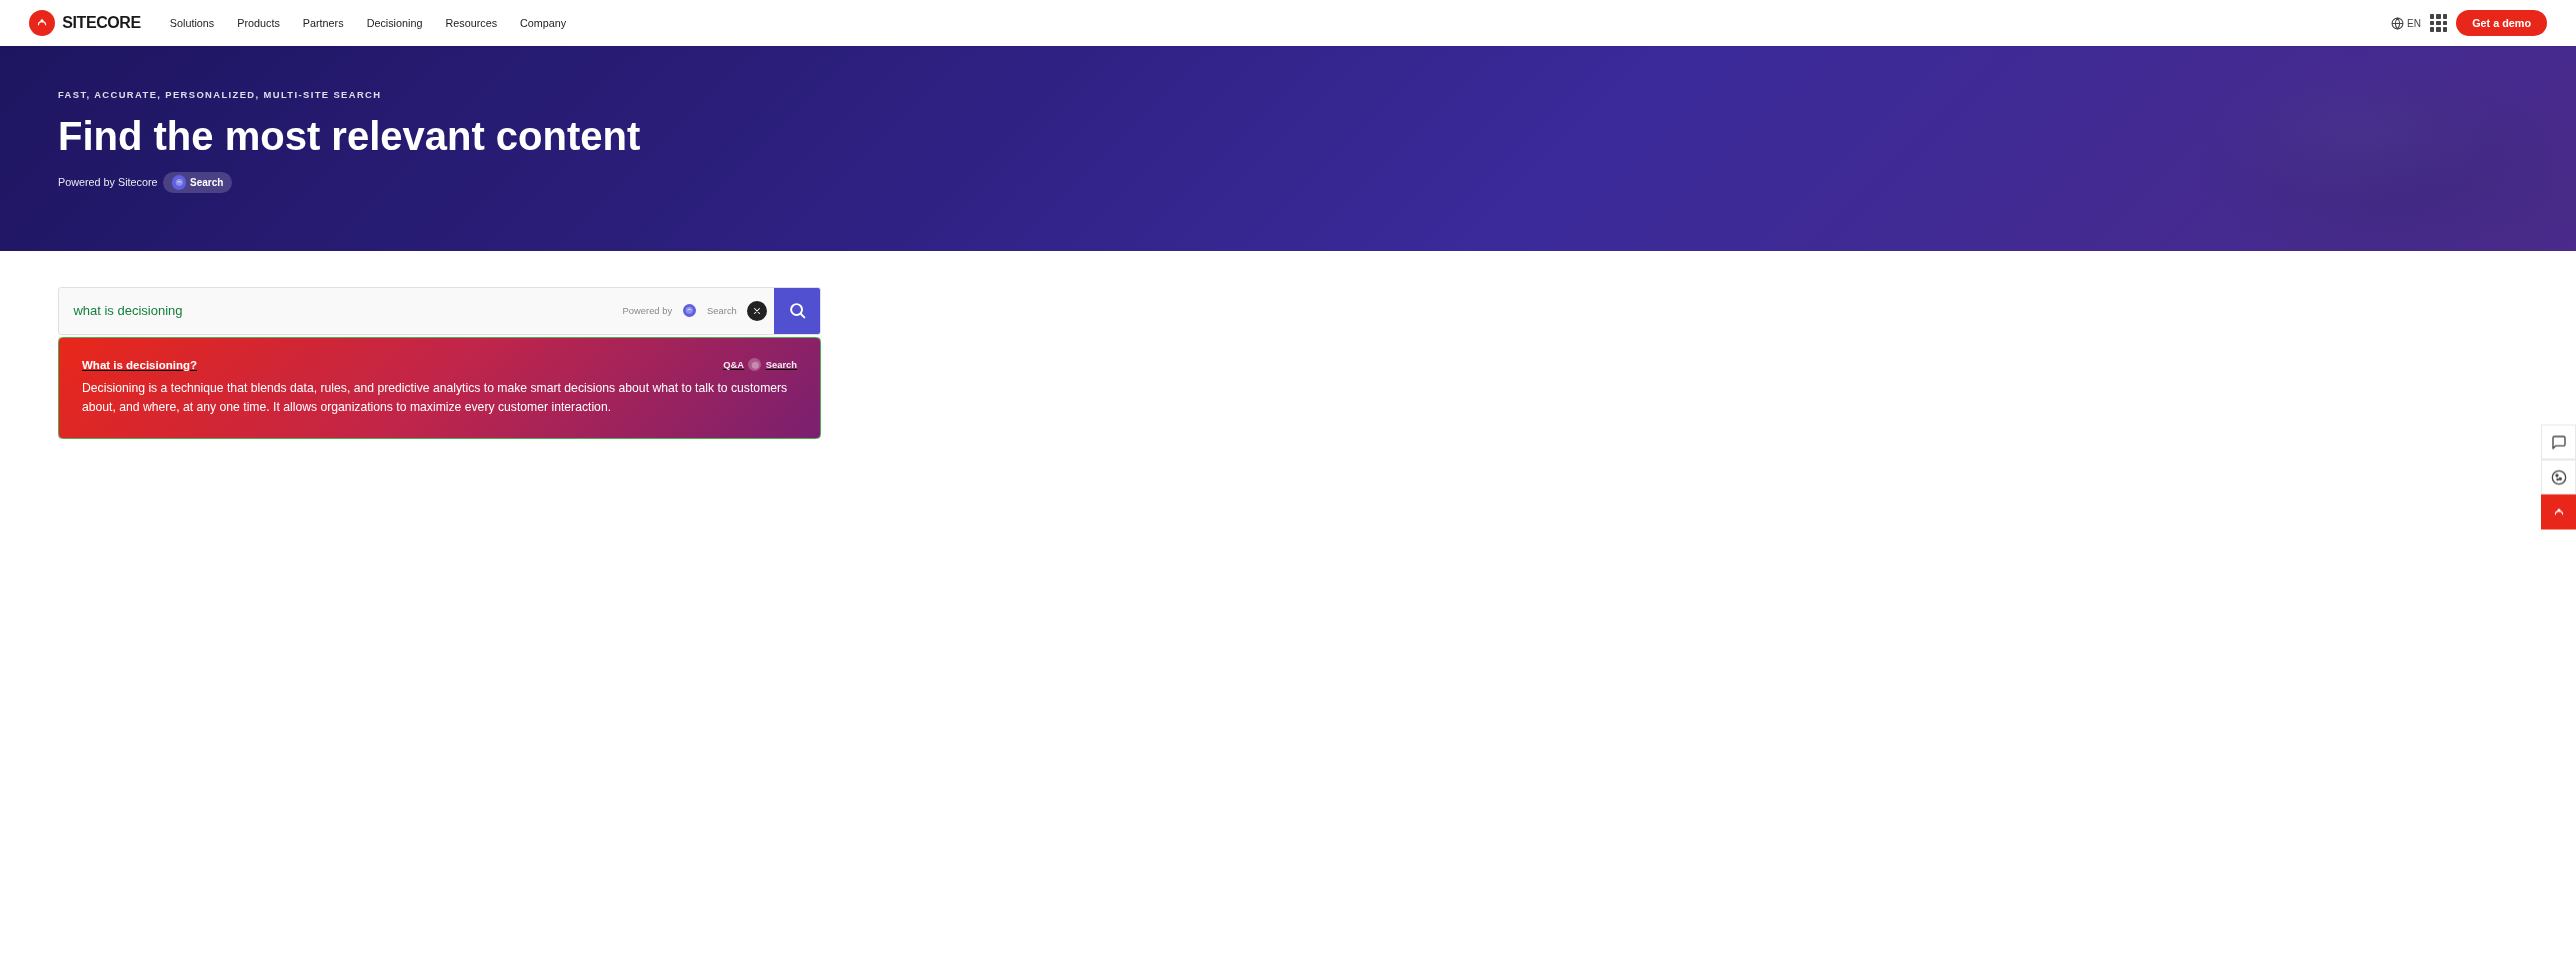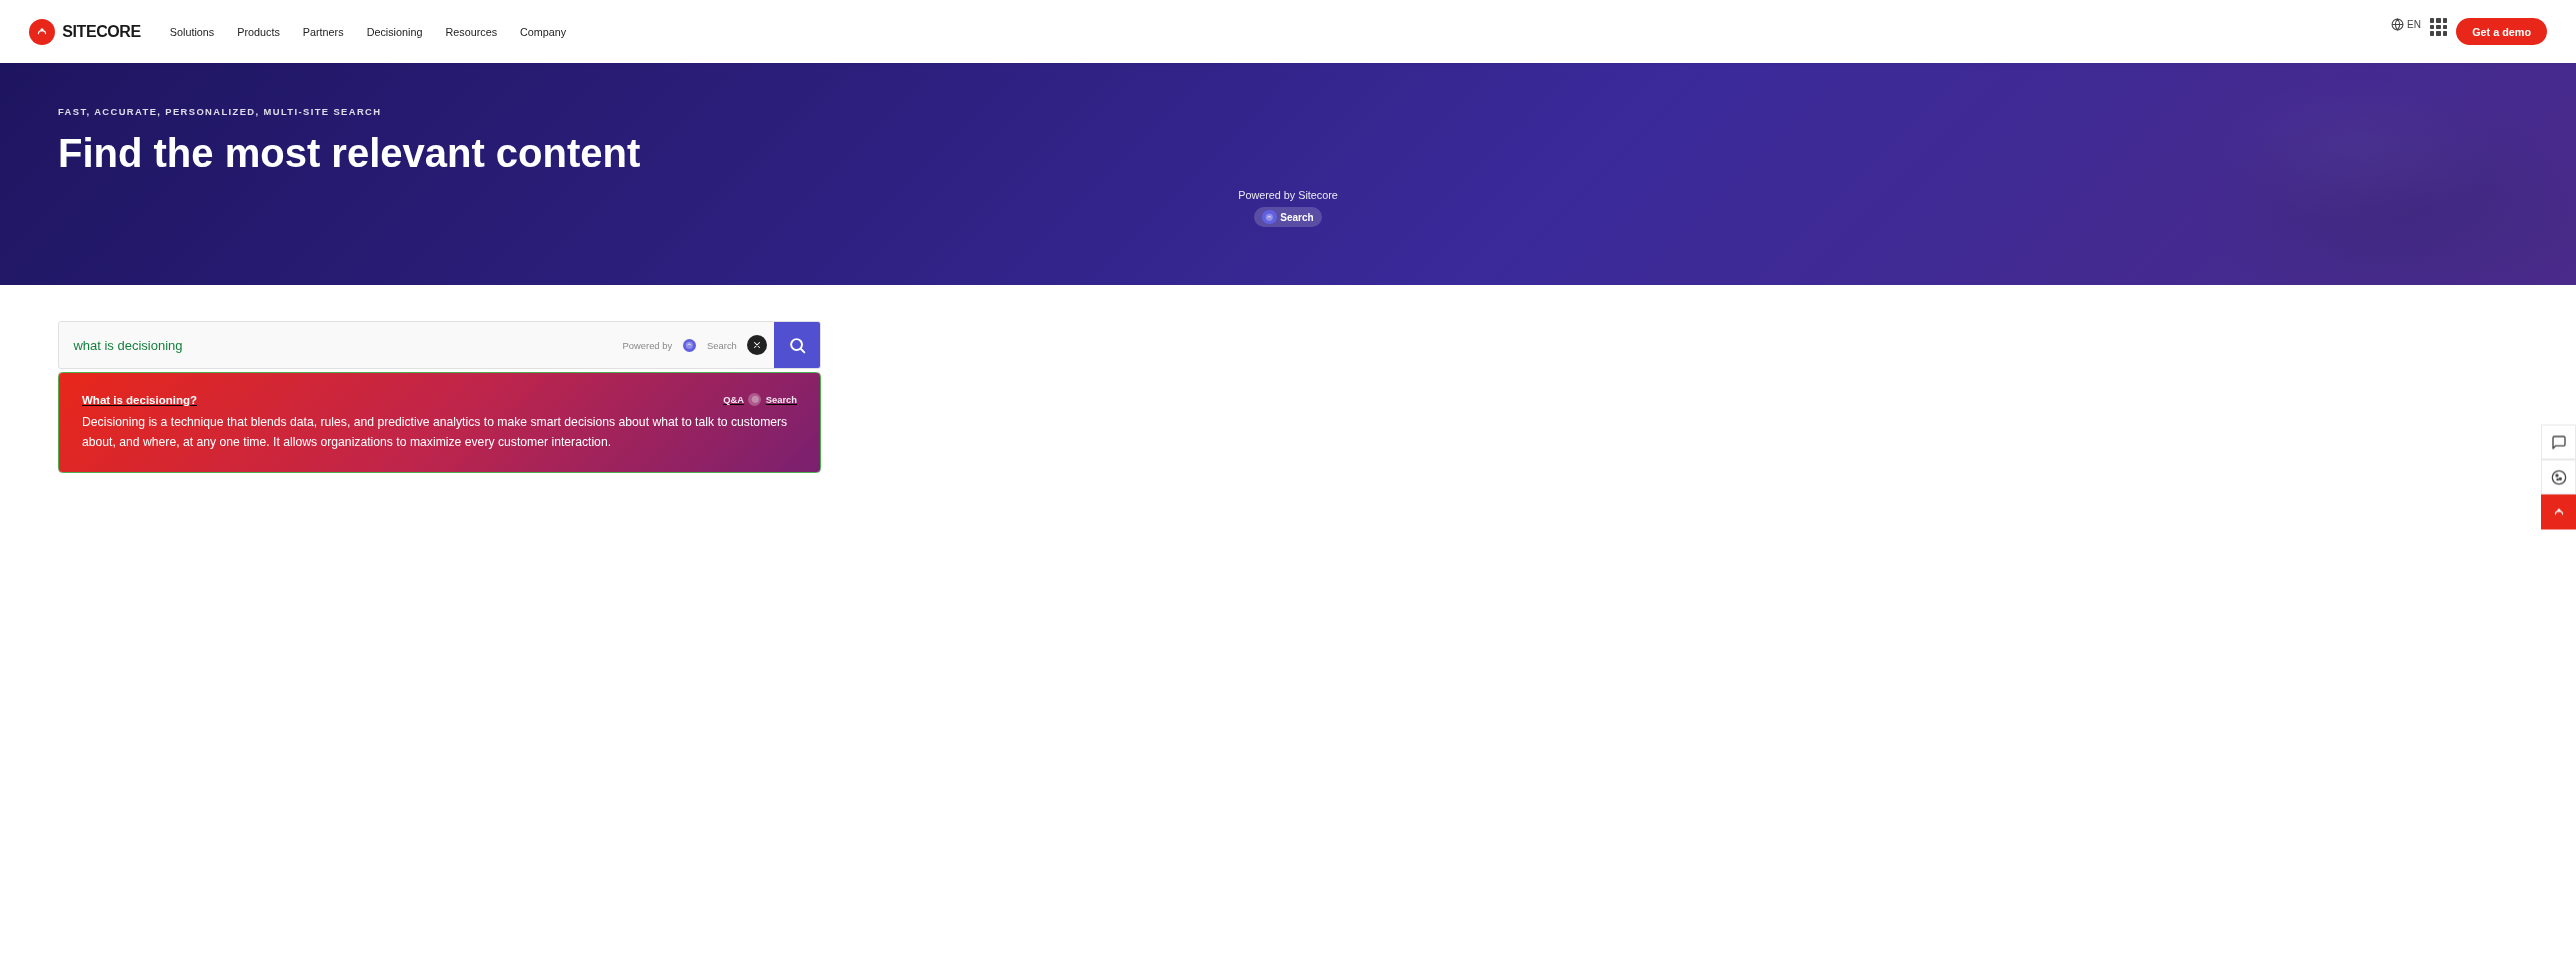--- a/index.html
+++ b/index.html
@@ -1,34 +1,34 @@
 <!DOCTYPE html>
 <html style="font-size:11.5px"><head>
   <meta charset="utf-8">
   <style>
     * { margin: 0; padding: 0; box-sizing: border-box; }
     body { font-family: -apple-system, BlinkMacSystemFont, 'Segoe UI', Arial, sans-serif; background: #fff; overflow-x: hidden; }
 
     
     nav {
       display: flex; align-items: center; justify-content: space-between;
-      padding: 0 29px; height: 63px; background: #fff;
+      padding: 0 29px; height: 46px; background: #fff;
       box-shadow: 0 0.7px 2.9px rgba(0,0,0,0.08); position: relative; z-index: 10;
     }
     .nav-left { display: flex; align-items: center; gap: 29px; }
     .nav-logo { display: flex; align-items: center; gap: 7.2px; }
     .logo-icon {
       width: 26px; height: 26px; background: #e8271a; border-radius: 50%;
       display: flex; align-items: center; justify-content: center;
     }
     .logo-icon svg { width: 16px; height: 16px; }
     .logo-text { font-size: 16px; font-weight: 700; color: #1a1a1a; letter-spacing: -0.4px; }
     .nav-links { display: flex; gap: 23px; }
     .nav-link { font-size: 10.8px; color: #222; text-decoration: none; font-weight: 500; cursor: pointer; }
-    .nav-right { display: flex; align-items: flex-start; gap: 9px; }
+    .nav-right { display: flex; align-items: center; gap: 9px; }
     .nav-lang { display: flex; align-items: center; gap: 2.9px; font-size: 10px; color: #444; cursor: pointer; }
     .nav-grid { cursor: pointer; display: grid; grid-template-columns: repeat(3,4.3px); grid-template-rows: repeat(3,4.3px); gap: 2.2px; }
     .nav-grid span { width: 4.3px; height: 4.3px; background: #444; border-radius: 0.7px; display: block; }
     .nav-demo {
       background: #e8271a; color: #fff; border: none; border-radius: 20px;
       padding: 7.2px 16px; font-size: 10.8px; font-weight: 600; cursor: pointer;
       white-space: nowrap;
     }
 
     
@@ -52,21 +52,21 @@
       border-radius: 50%;
     }
     .hero-eyebrow {
       font-size: 9.4px; font-weight: 700; letter-spacing: 1.4px;
       color: rgba(255,255,255,0.85); text-transform: uppercase; margin-bottom: 14px;
     }
     .hero-title {
       font-size: 40px; font-weight: 700; color: #fff; line-height: 1.1; margin-bottom: 14.4px;
     }
     .hero-powered {
-      display: flex; align-items: center; gap: 5.8px; color: rgba(255,255,255,0.9); font-size: 10.8px; flex-direction: column;
+      display: flex; align-items: center; gap: 5.8px; color: rgba(255,255,255,0.9); font-size: 10.8px;
     }
     .search-badge {
       display: flex; align-items: center; gap: 3.6px;
       background: rgba(255,255,255,0.18); border-radius: 14.4px; padding: 2.9px 8.6px;
       font-size: 10px; font-weight: 600; color: #fff;
     }
     .search-badge-icon {
       width: 14.4px; height: 14.4px; background: #6060e0; border-radius: 50%;
       display: flex; align-items: center; justify-content: center; font-size: 7.2px; color: #fff;
     }

